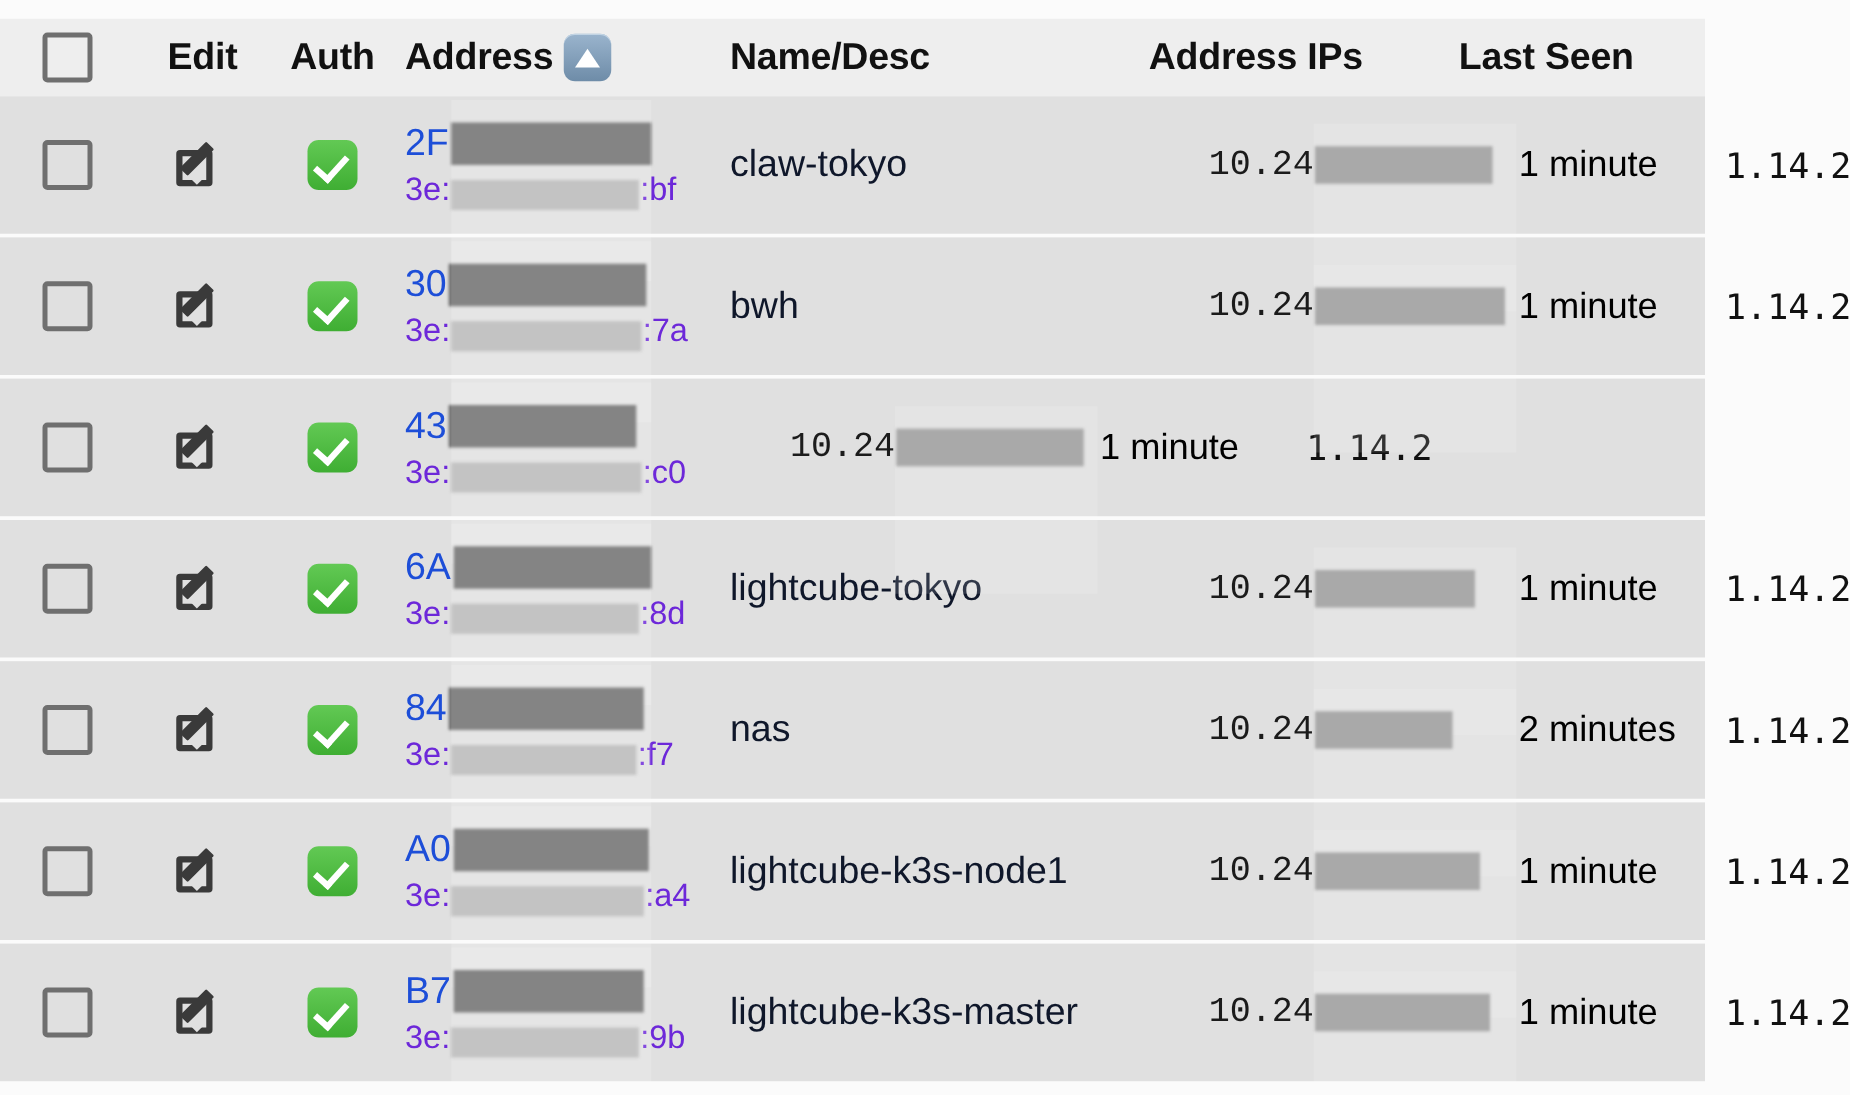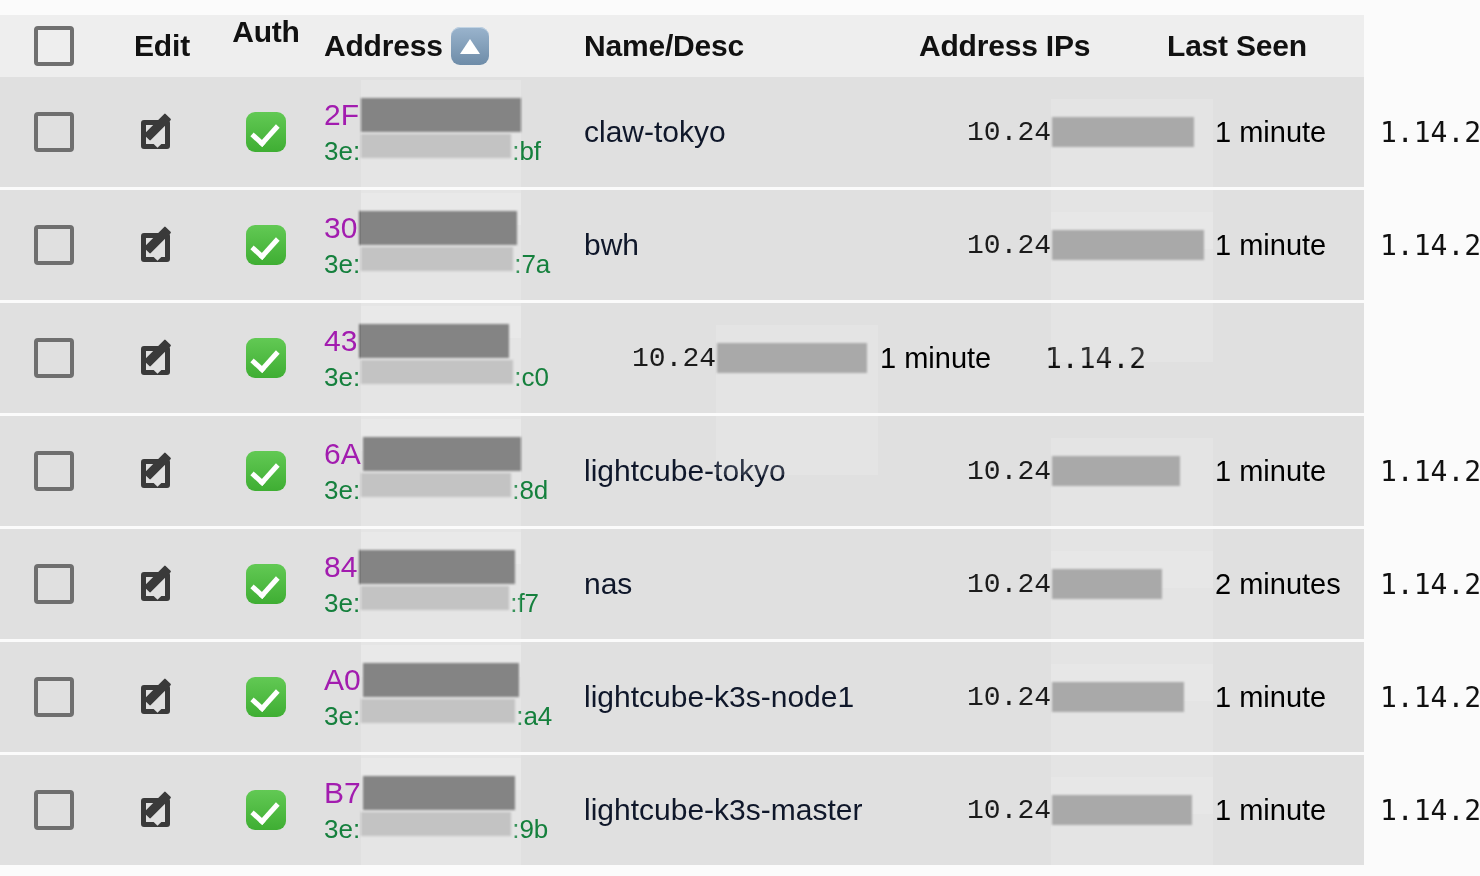--- a/index.html
+++ b/index.html
@@ -34,21 +34,21 @@
     letter-spacing: -0.2px;
     white-space: nowrap;
     display: flex;
     align-items: center;
     height: 100%;
   }
 
   
   .c-check   { width: 108px; display: flex; align-items: center; justify-content: center; flex: 0 0 108px; }
   .c-edit    { width: 108px; display: flex; align-items: center; justify-content: center; flex: 0 0 108px; }
-  .c-auth    { width: 100px; display: flex; align-items: flex-start; justify-content: center; flex: 0 0 100px; }
+  .c-auth    { width: 100px; display: flex; align-items: center; justify-content: center; flex: 0 0 100px; }
   .c-addr    { width: 262px; flex: 0 0 262px; padding-left: 8px; }
   .c-name    { width: 335px; flex: 0 0 335px; padding-left: 6px; }
   .c-ips     { width: 248px; flex: 0 0 248px; padding-left: 6px; }
   .c-seen    { width: 165px; flex: 0 0 165px; padding-left: 6px; }
   .c-ver     { width: 154px; flex: 0 0 154px; padding-left: 6px; }
 
   .thead .c-check { justify-content: center; }
   .thead .c-addr  { padding-left: 8px; }
   .thead .c-name  { padding-left: 6px; }
   .thead .c-ips   { padding-left: 6px; }
@@ -131,32 +131,32 @@
     width: 11px; height: 21px;
     border: solid #ffffff;
     border-width: 0 5px 5px 0;
     transform: rotate(42deg);
   }
 
   
   .addr-cell { position: relative; }
   .addr-top {
     font-size: 30px;
-    color: #a21caf;
+    color: #1d4ed8;
     line-height: 38px;
     font-family: "Liberation Sans", sans-serif;
     white-space: nowrap;
   }
   .addr-sub {
     font-size: 26px;
-    color: #15803d;
+    color: #6d28d9;
     line-height: 34px;
     white-space: nowrap;
     display: flex;
-    align-items: flex-start;
+    align-items: flex-end;
   }
   .addr-row-top { display: flex; align-items: center; }
 
   
   .pix {
     display: inline-block;
     vertical-align: middle;
     background-color: #d4d4d4;
     background-repeat: repeat;
     background-size: 9px 9px;

